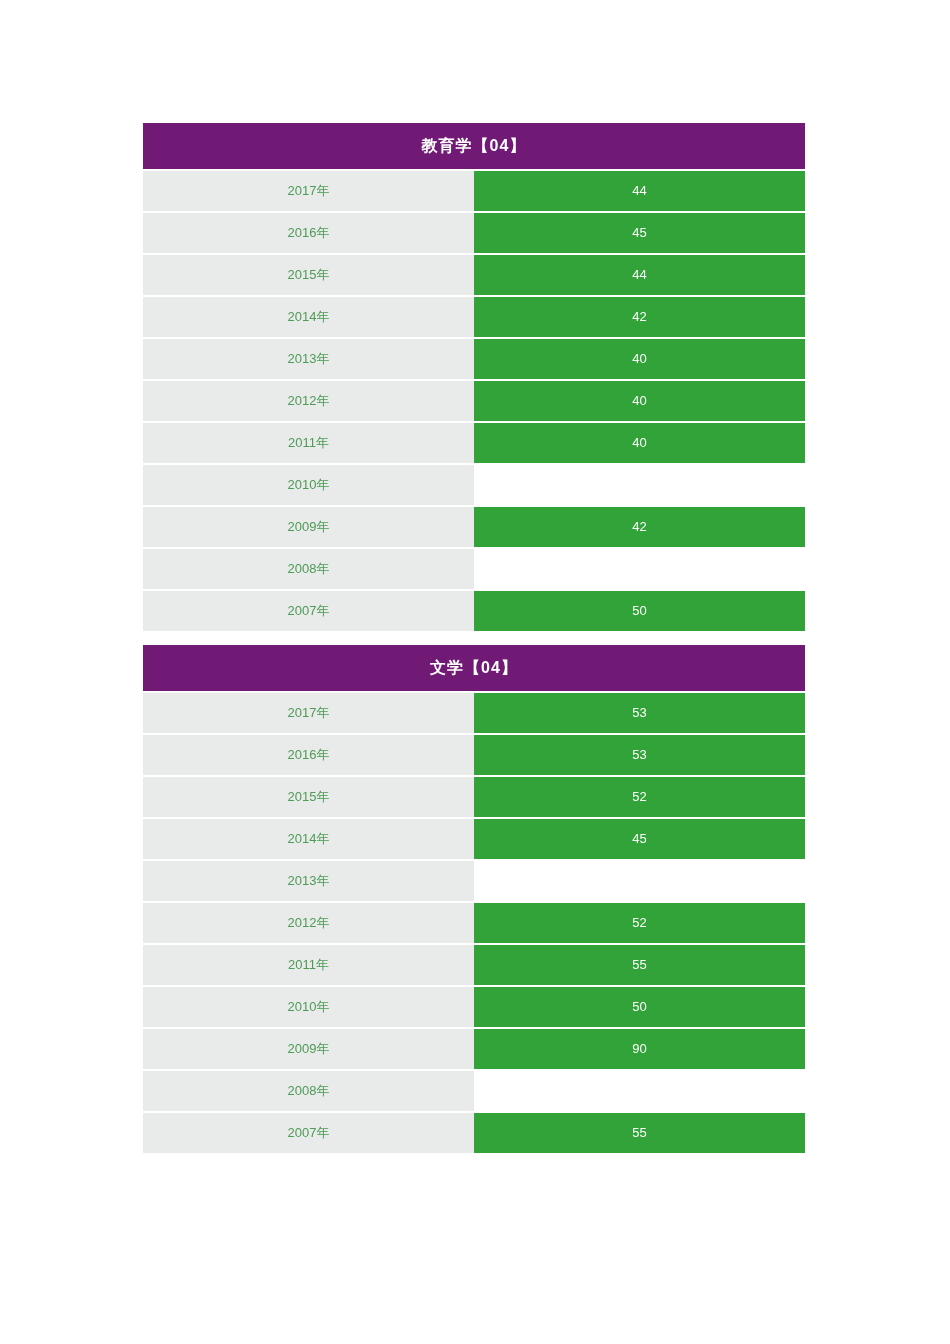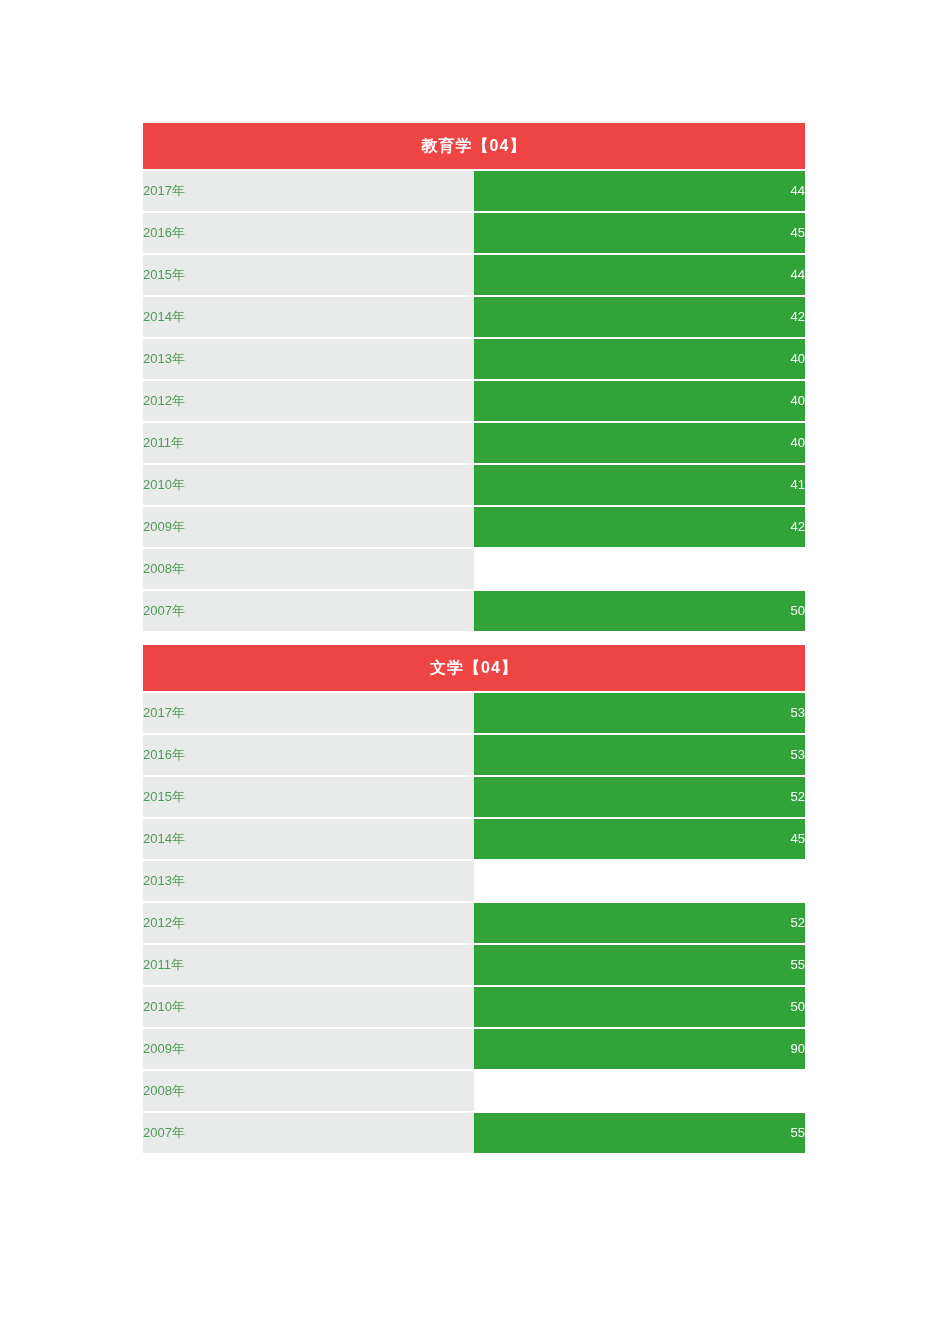--- a/index.html
+++ b/index.html
@@ -30,21 +30,21 @@
   .score-table {
     width: 662px;
     margin: 0 0 14px 0;
     background: #ffffff;
   }
   .score-table:last-child { margin-bottom: 0; }
 
   .table-header {
     height: 46px;
     line-height: 46px;
-    background: #ef4444;
+    background: #701a75;
     color: #ffffff;
     font-size: 16px;
     font-weight: bold;
     text-align: center;
     letter-spacing: 1px;
     box-sizing: border-box;
   }
 
   .table-body {
     display: block;
@@ -57,32 +57,32 @@
     height: 40px;
     margin-top: 2px;
   }
 
   .cell-year {
     width: 331px;
     background: #e8ebea;
     color: #4f9a56;
     font-size: 13px;
     line-height: 40px;
-    text-align: left;
+    text-align: center;
     box-sizing: border-box;
     flex: 0 0 331px;
   }
 
   .cell-value {
     flex: 1 1 auto;
     background: #31a338;
     color: #ffffff;
     font-size: 13px;
     line-height: 40px;
-    text-align: right;
+    text-align: center;
     box-sizing: border-box;
   }
 </style>
 </head>
 <body>
 
 <div class="page">
   <div class="tables-wrap" id="tables-wrap">
 
   <div class="score-table">
@@ -111,21 +111,20 @@
           <div class="row">
             <div class="cell-year">2012年</div>
             <div class="cell-value">40</div>
           </div>
           <div class="row">
             <div class="cell-year">2011年</div>
             <div class="cell-value">40</div>
           </div>
           <div class="row">
             <div class="cell-year">2010年</div>
-            <div class="cell-value">41</div>
           </div>
           <div class="row">
             <div class="cell-year">2009年</div>
             <div class="cell-value">42</div>
           </div>
           <div class="row">
             <div class="cell-year">2008年</div>
           </div>
           <div class="row">
             <div class="cell-year">2007年</div>

